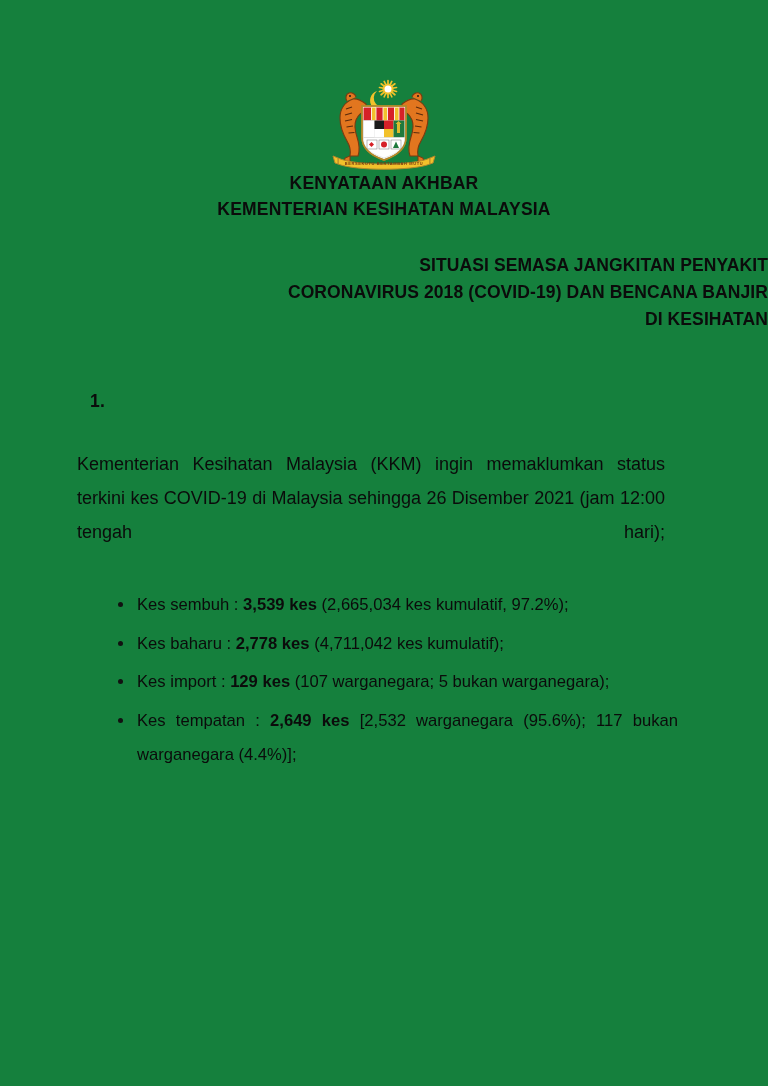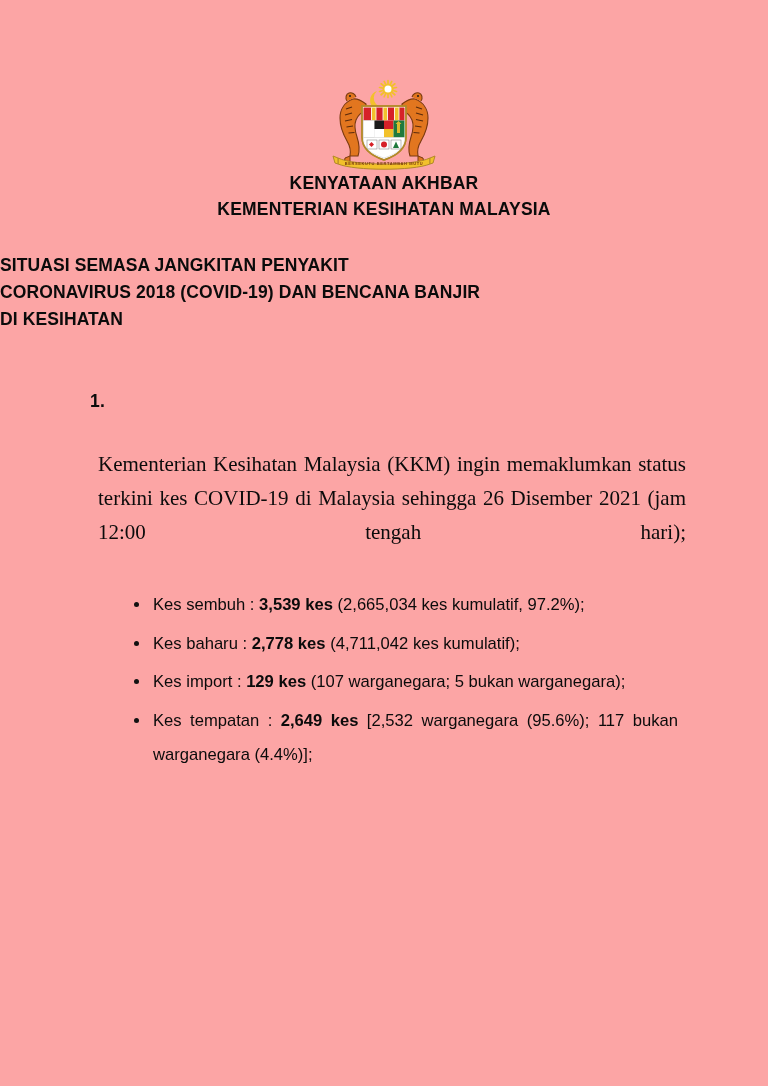--- a/index.html
+++ b/index.html
@@ -12,21 +12,21 @@
     height: 1086px;
     position: relative;
     font-family: "Liberation Sans", sans-serif;
     color: #0b0b0b;
     overflow: hidden;
   }
 
   .page {
     position: absolute;
     inset: 0;
-    background: #fca5a5;
+    background: #15803d;
   }
 
   
   .emblem-wrap {
     position: absolute;
     top: 78px;
     left: 0;
     width: 768px;
     display: flex;
     justify-content: center;
@@ -51,21 +51,21 @@
     letter-spacing: 0.2px;
     line-height: 26px;
     white-space: nowrap;
   }
 
   .subtitle-block {
     position: absolute;
     top: 252px;
     left: 0;
     width: 768px;
-    text-align: left;
+    text-align: right;
   }
   .subtitle-line {
     font-size: 17.5px;
     font-weight: bold;
     letter-spacing: 0.1px;
     line-height: 27px;
     white-space: nowrap;
   }
 
   
@@ -80,47 +80,46 @@
     display: flex;
   }
   .section-num {
     width: 47px;
     flex: 0 0 47px;
   }
 
   .para {
     position: absolute;
     top: 447px;
-    left: 98px;
+    left: 77px;
     width: 588px;
-    font-size: 21px;
+    font-size: 18px;
     line-height: 34px;
     text-align: justify;
     text-justify: inter-word;
-    font-family: Liberation Serif, serif;
   }
   .para::after {
     content: "";
     display: inline-block;
     width: 100%;
   }
 
   
   .bullets {
     position: absolute;
     top: 588px;
     left: 0;
     width: 768px;
     margin: 0;
     padding: 0;
     list-style: none;
   }
   .bullet {
     position: relative;
-    margin: 0 0 4px 16px;
+    margin: 0 0 4px 0;
     padding: 0 90px 0 137px;
     font-size: 16.6px;
     line-height: 34.5px;
     text-align: justify;
     text-justify: inter-word;
   }
   .bullet .dot {
     position: absolute;
     left: 118px;
     top: 14px;

